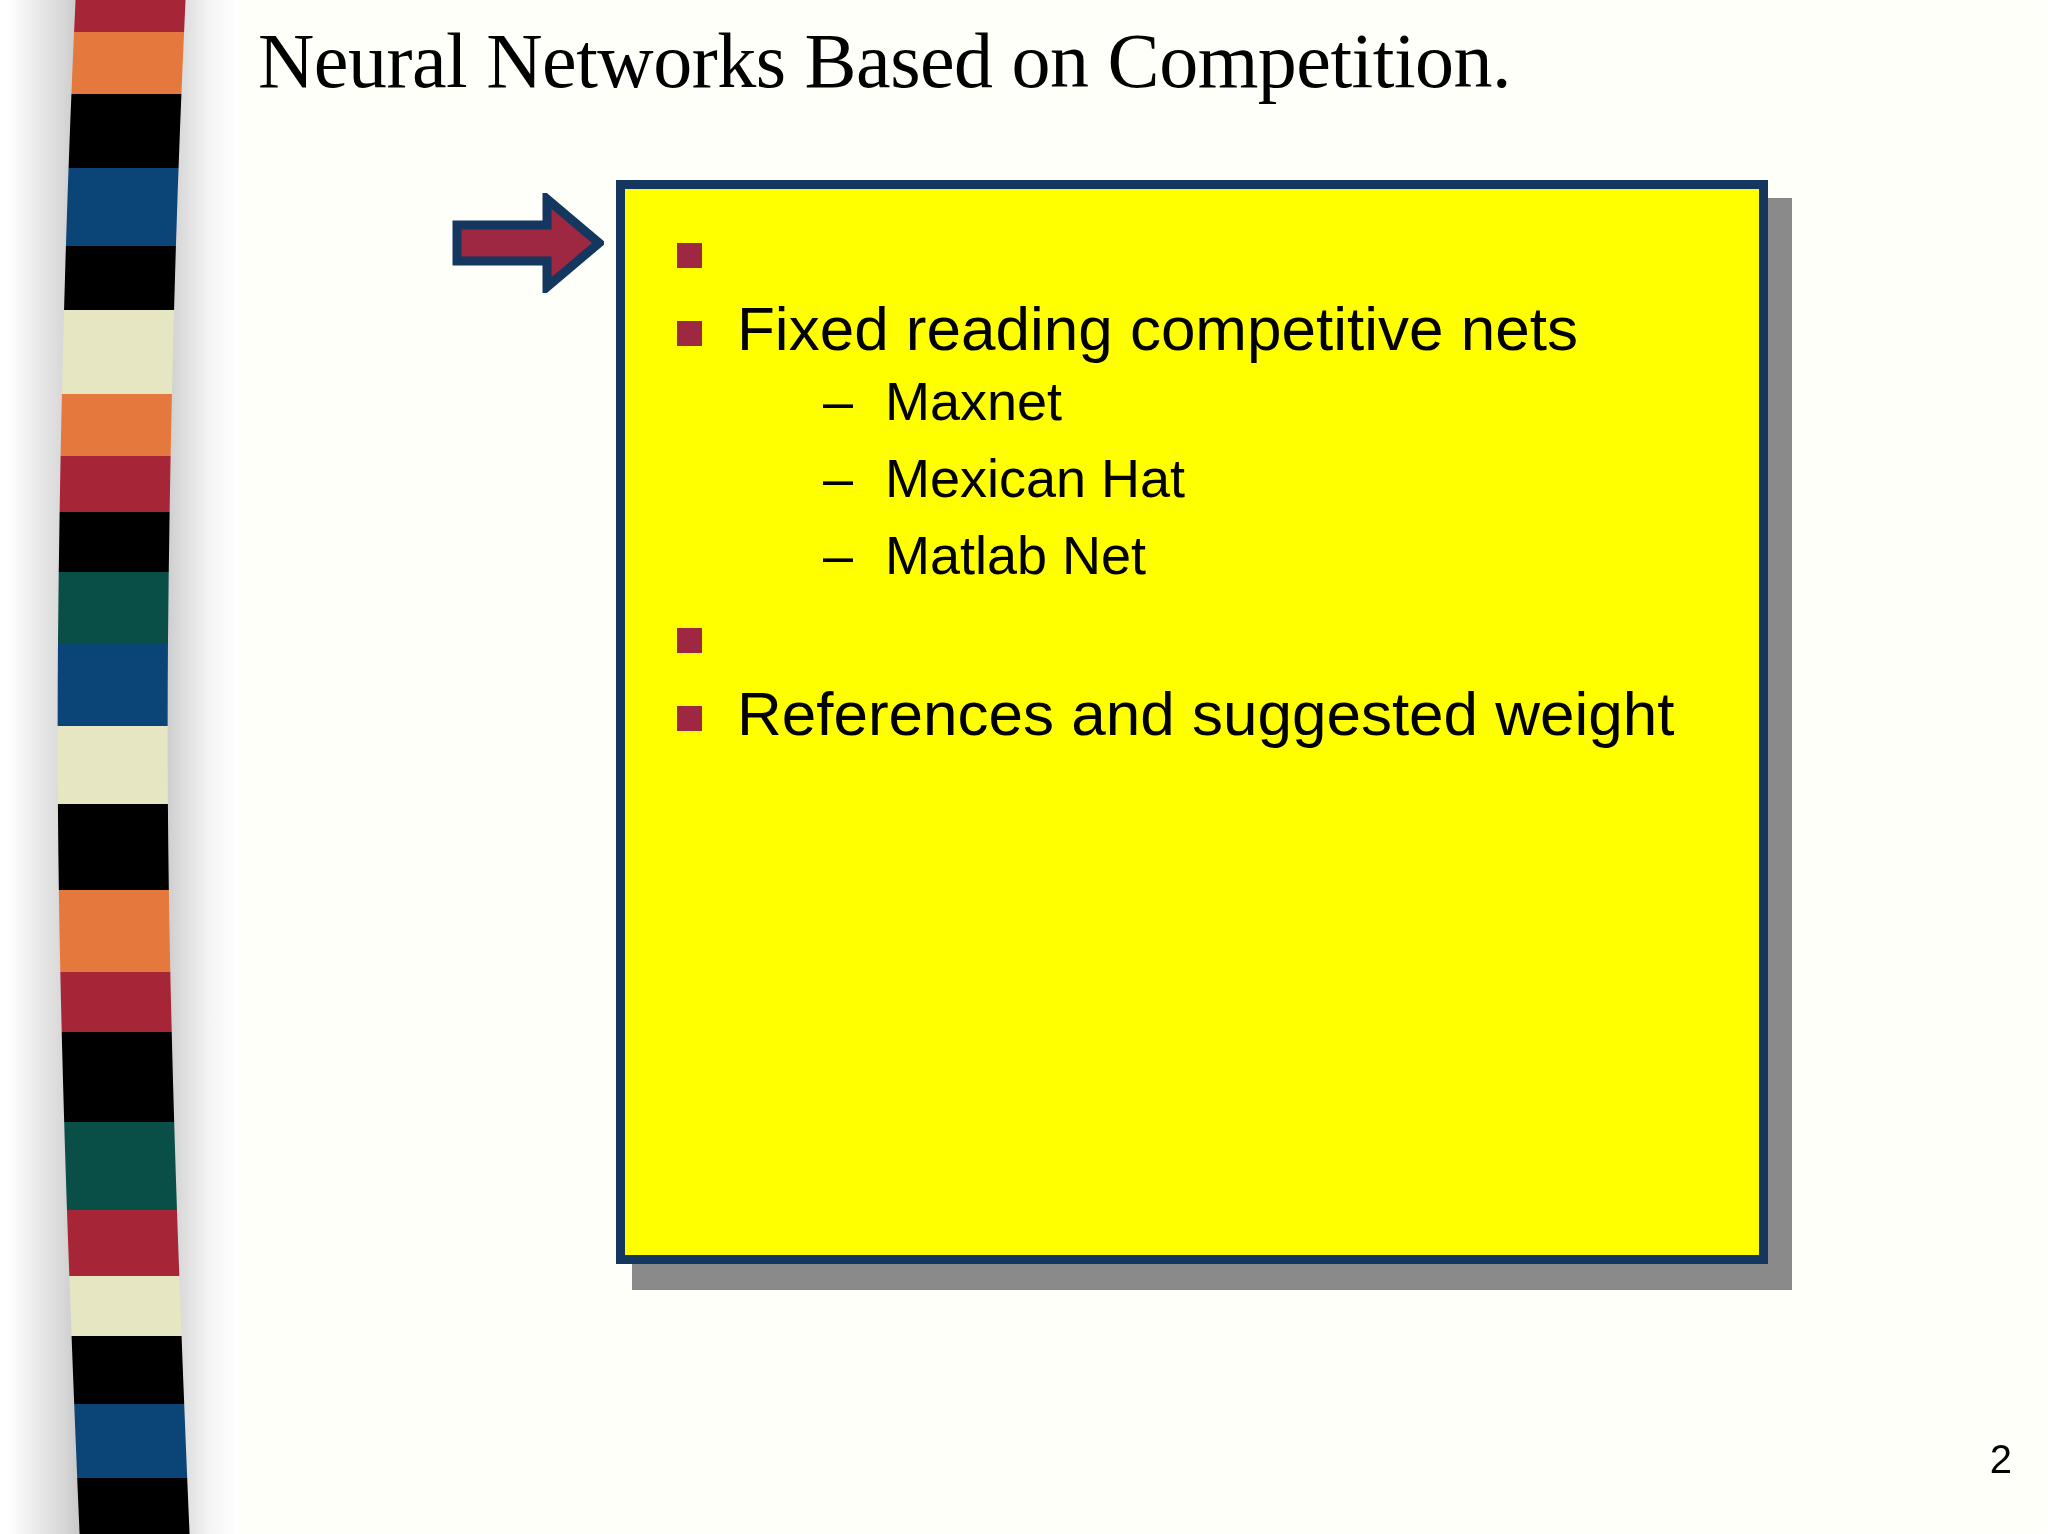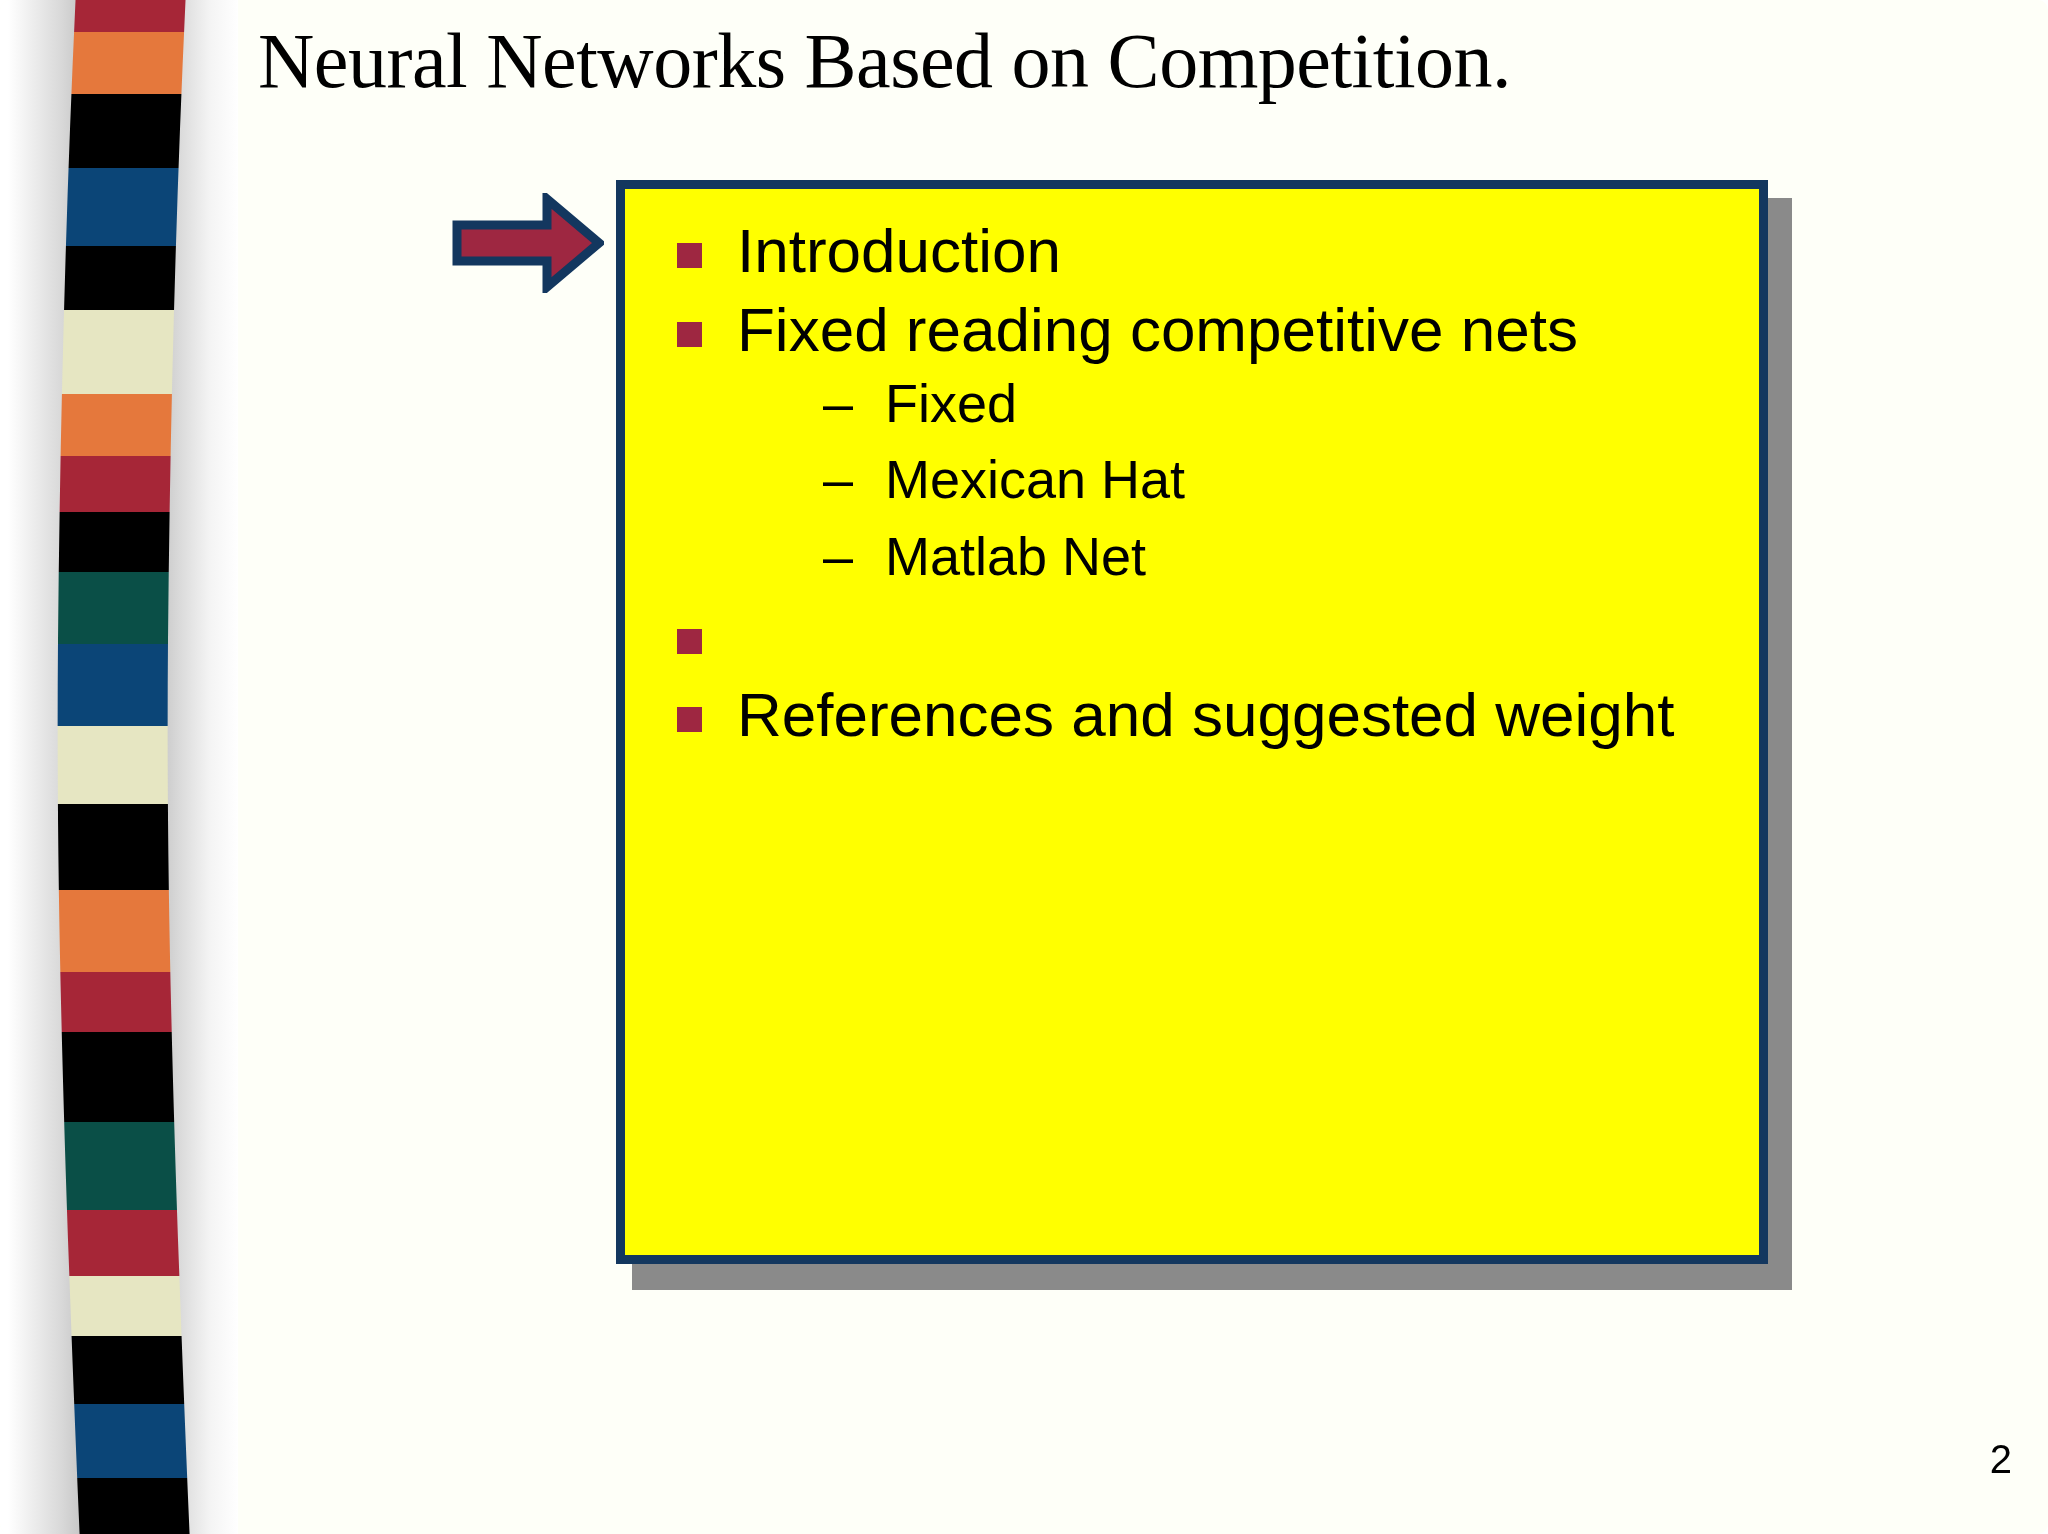--- a/index.html
+++ b/index.html
@@ -202,30 +202,29 @@
     <polygon points="5,32 95,32 95,6 147,50 95,94 95,68 5,68" fill="#9e2741" stroke="#13375f" stroke-width="9" stroke-linejoin="miter"></polygon>
   </svg>
 
   <div id="content-shadow"></div>
 
   <div id="content-box">
     <ul class="bullets">
 
       <li class="lvl1">
         <span class="sq"></span>
-        <span class="txt">Introduction</span>
       </li>
 
       <li class="lvl1">
         <span class="sq"></span>
         <span class="txt">Fixed reading competitive nets</span>
         <ul class="sub">
           <li class="lvl2">
             <span class="dash">–</span>
-            <span class="txt">Fixed</span>
+            <span class="txt">Maxnet</span>
           </li>
           <li class="lvl2">
             <span class="dash">–</span>
             <span class="txt">Mexican Hat</span>
           </li>
           <li class="lvl2">
             <span class="dash">–</span>
             <span class="txt">Matlab Net</span>
           </li>
         </ul>

